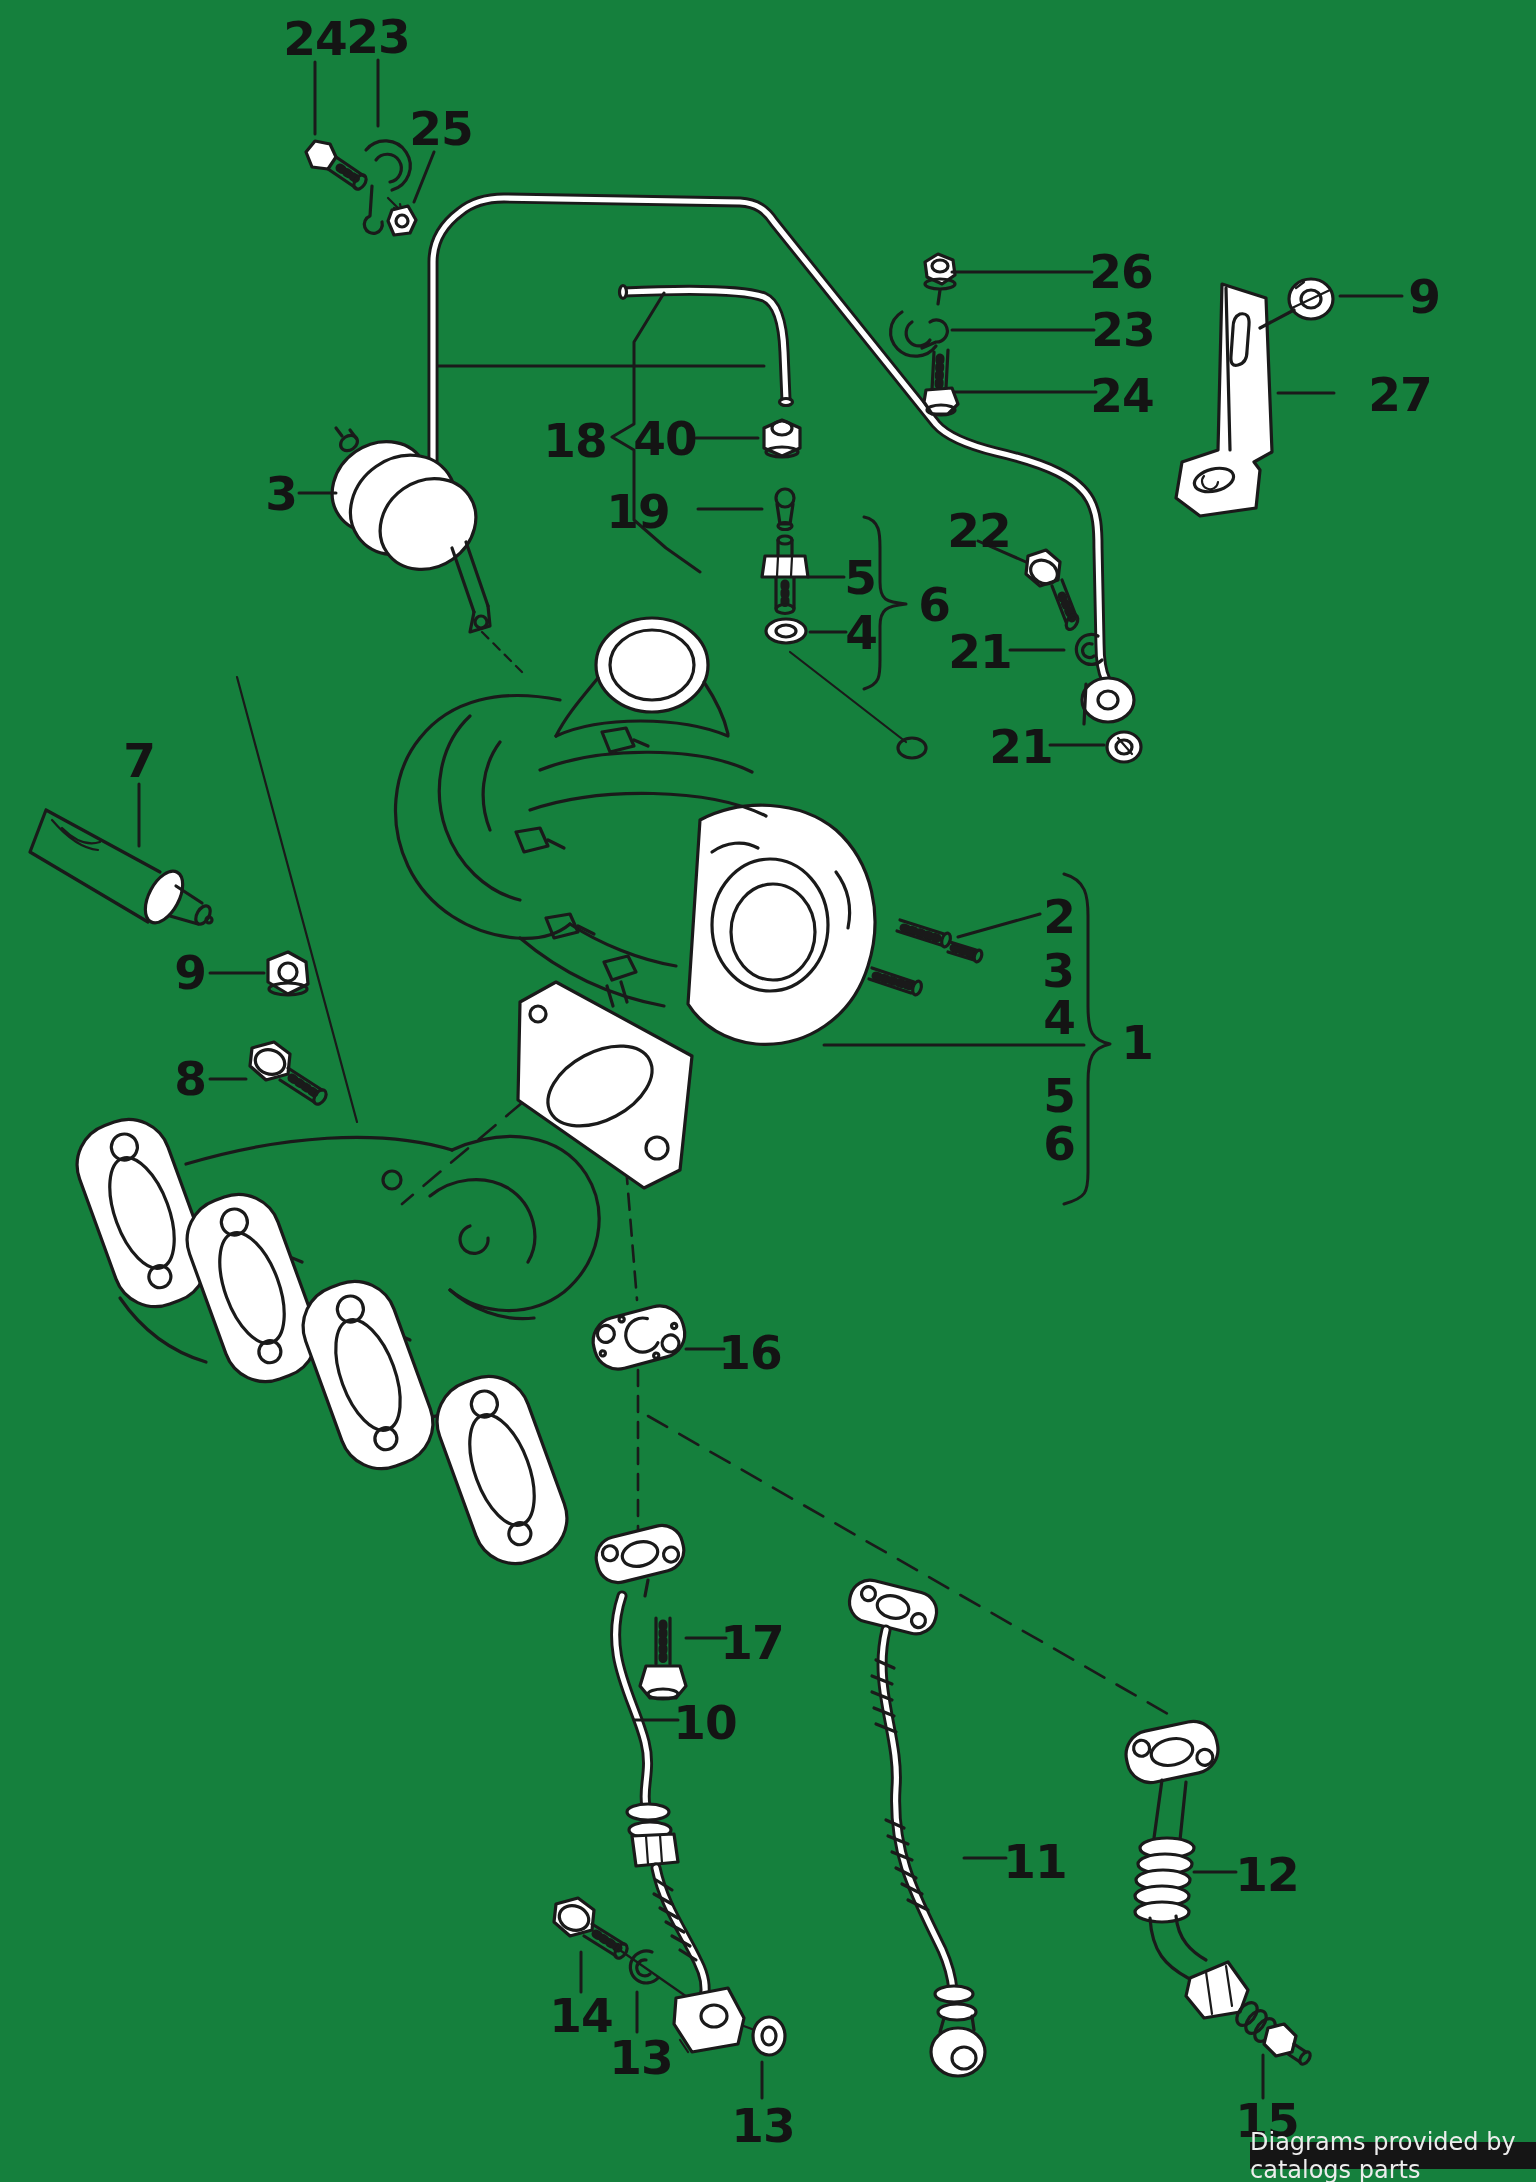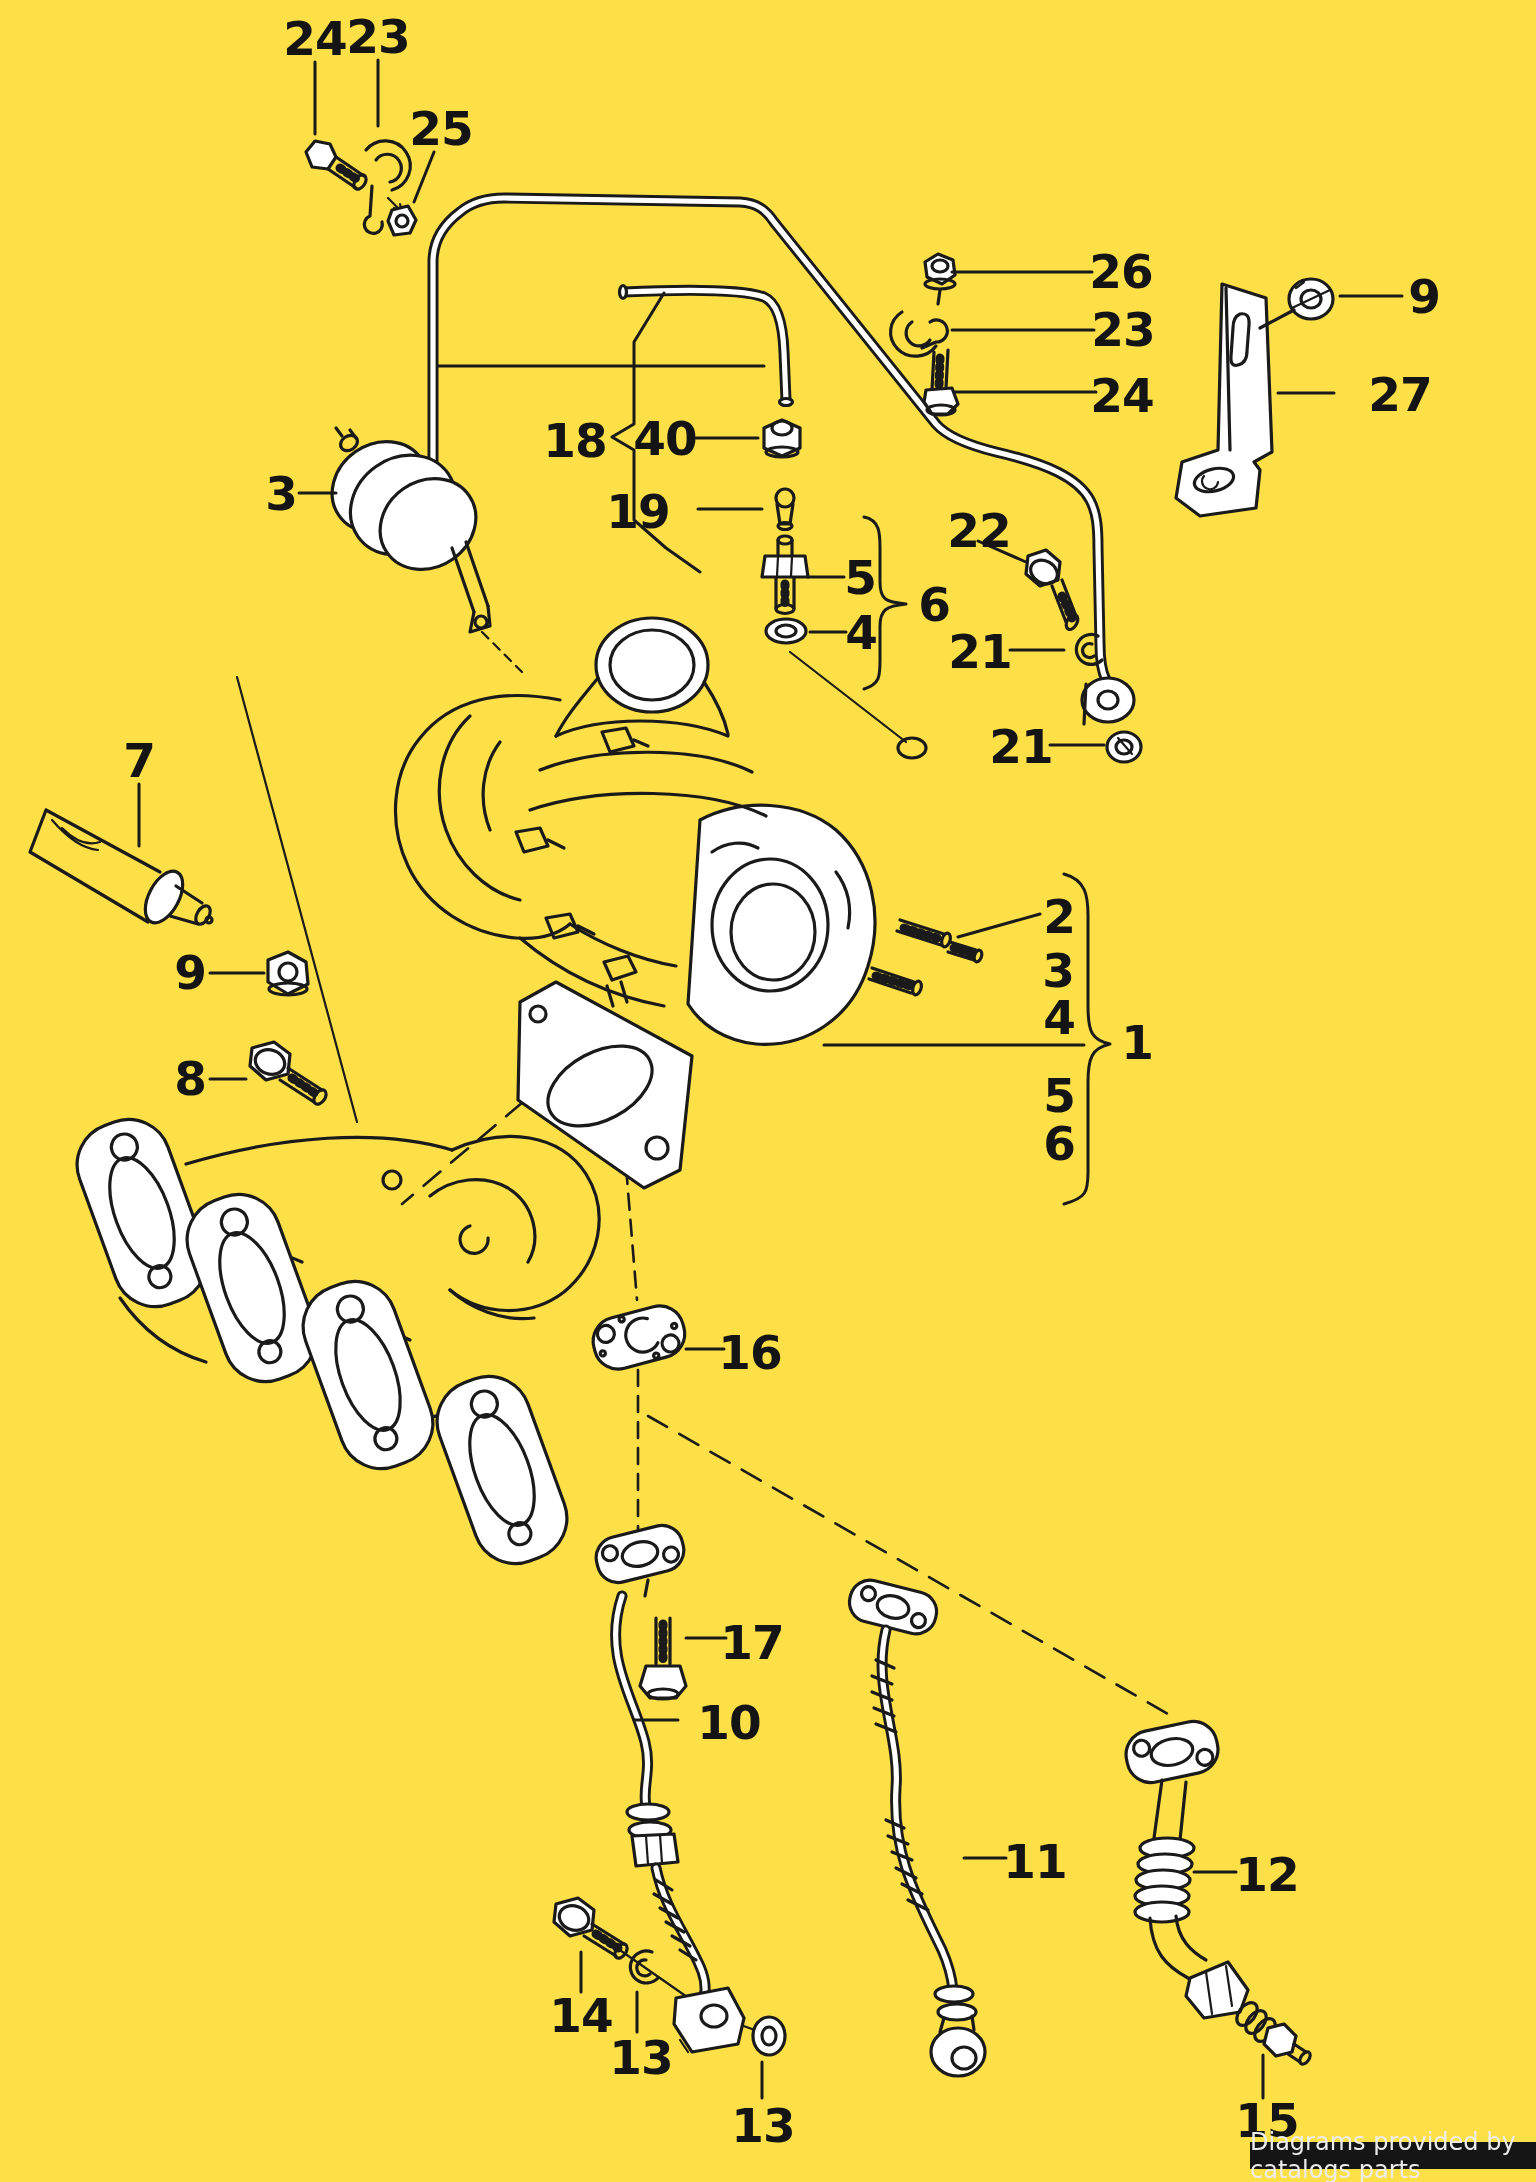--- a/index.html
+++ b/index.html
@@ -1,16 +1,16 @@
 <!DOCTYPE html>
 <html><head>
 <meta charset="utf-8">
 <style>
   html,body{margin:0;padding:0;background:#888;}
-  .stage{position:relative;width:1536px;height:2182px;background:#fde047;overflow:hidden;
+  .stage{position:relative;width:1536px;height:2182px;background:#15803d;overflow:hidden;
          font-family:"DejaVu Sans", sans-serif;}
   svg{position:absolute;left:0;top:0;}
   #art path,#art line,#art polyline,#art polygon,#art rect,#art ellipse,#art circle{
       stroke:#1a1a1a;stroke-width:3.2;fill:none;stroke-linecap:round;stroke-linejoin:round;}
   #art .fw{fill:#ffffff;}
   #art .thin{stroke-width:2.2;}
   #art .lead{stroke-width:3;}
   #art .pout{stroke-width:11;}
   #art .pin{stroke:#ffffff;stroke-width:5.2;}
   #art .thread{stroke-width:9;stroke-dasharray:2.6 5.4;}
@@ -399,21 +399,21 @@
       <div class="callout" style="left: 190px; top: 972px;">9</div>
       <div class="callout" style="left: 190px; top: 1078px;">8</div>
       <div class="callout" style="left: 1059px; top: 916px;">2</div>
       <div class="callout" style="left: 1058px; top: 970px;">3</div>
       <div class="callout" style="left: 1059px; top: 1017px;">4</div>
       <div class="callout" style="left: 1137px; top: 1042px;">1</div>
       <div class="callout" style="left: 1059px; top: 1095px;">5</div>
       <div class="callout" style="left: 1059px; top: 1143px;">6</div>
       <div class="callout" style="left: 750px; top: 1352px;">16</div>
       <div class="callout" style="left: 752px; top: 1642px;">17</div>
-      <div class="callout" style="left: 729px; top: 1722px;">10</div>
+      <div class="callout" style="left: 705px; top: 1722px;">10</div>
       <div class="callout" style="left: 1035px; top: 1861px;">11</div>
       <div class="callout" style="left: 1267px; top: 1874px;">12</div>
       <div class="callout" style="left: 581px; top: 2015px;">14</div>
       <div class="callout" style="left: 641px; top: 2057px;">13</div>
       <div class="callout" style="left: 763px; top: 2125px;">13</div>
       <div class="callout" style="left: 1267px; top: 2120px;">15</div>
     </div>
 
 <div class="watermark">Diagrams provided by catalogs parts</div>
 

